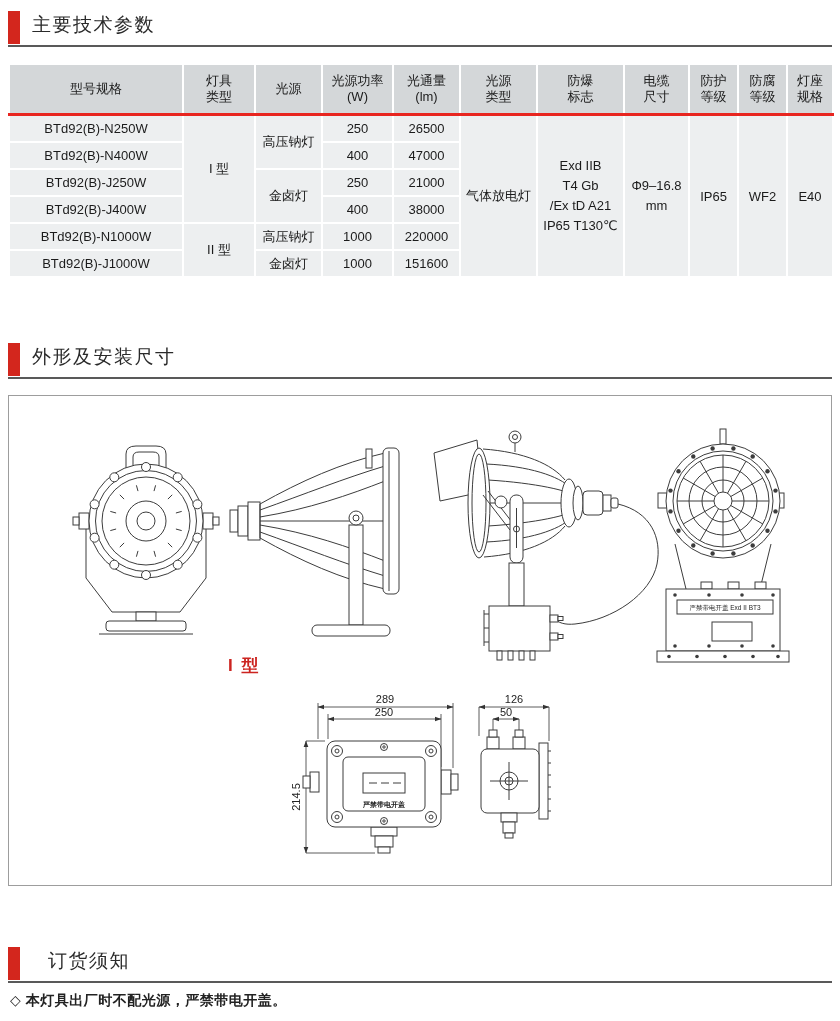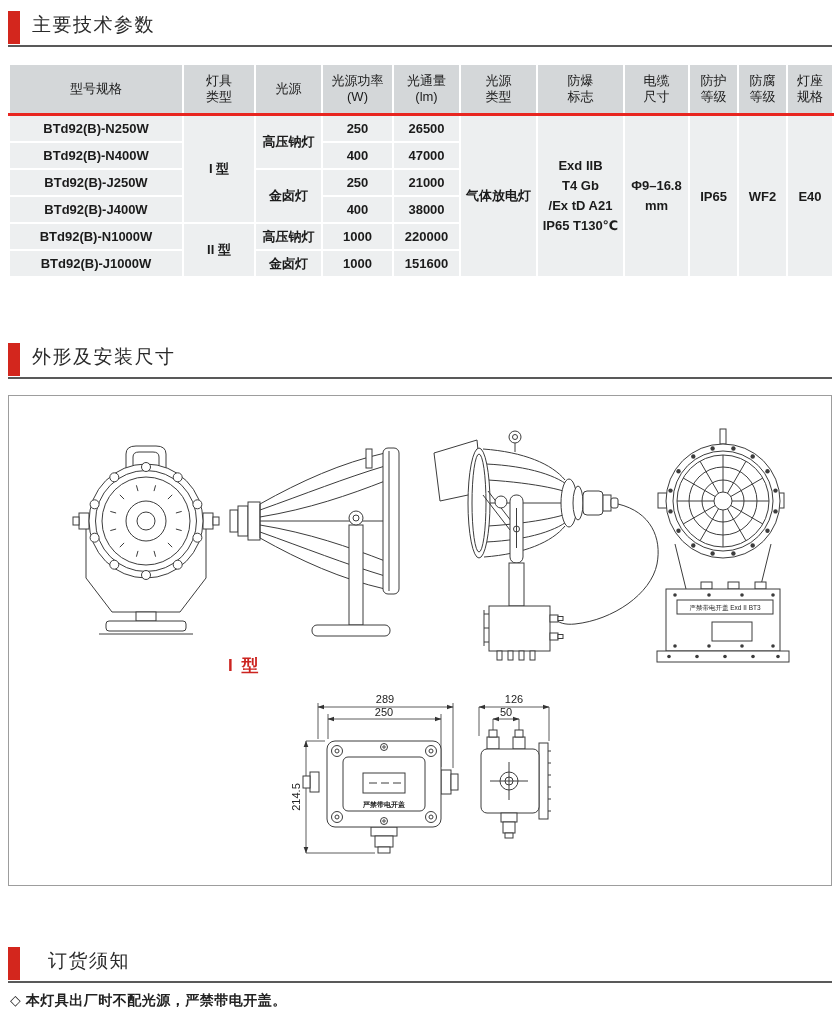--- a/index.html
+++ b/index.html
@@ -13,21 +13,21 @@
             padding:2px 0 7px 24px;box-sizing:border-box;}
   .sec-bar{position:absolute;left:0;top:1px;width:12px;height:33px;background:#d3261d;}
   .sec-title{font-size:19px;font-weight:normal;letter-spacing:1.5px;color:#2a2a2a;}
   
   .spec-table{position:absolute;left:8px;top:63px;width:824px;border-collapse:collapse;
               table-layout:fixed;font-size:13px;}
   .spec-table th{height:48px;background:#d4d7d9;font-weight:normal;border:2px solid #ffffff;
                  border-bottom:3px solid #e8251f;white-space:pre-line;line-height:1.25;
                  text-align:center;vertical-align:middle;padding:0;}
   .spec-table td{height:25px;background:#edeff0;border:2px solid #ffffff;text-align:center;
-                 vertical-align:middle;padding:0 2px;font-weight:bold;}
+                 vertical-align:middle;padding:0 2px;}
   .pre{white-space:pre-line;line-height:1.55;}
   
   .panel{position:absolute;left:8px;top:395px;width:822px;height:489px;
          border:1px solid #9d9d9d;background:#fff;}
   .type-label{position:absolute;left:219px;top:258px;color:#cc2420;font-size:17px;
               font-weight:bold;letter-spacing:2px;}
   
   .note{position:absolute;left:10px;top:992px;font-size:14px;font-weight:bold;
         letter-spacing:0.5px;color:#222;}
   svg text{font-family:"Liberation Sans","DejaVu Sans",sans-serif;}

